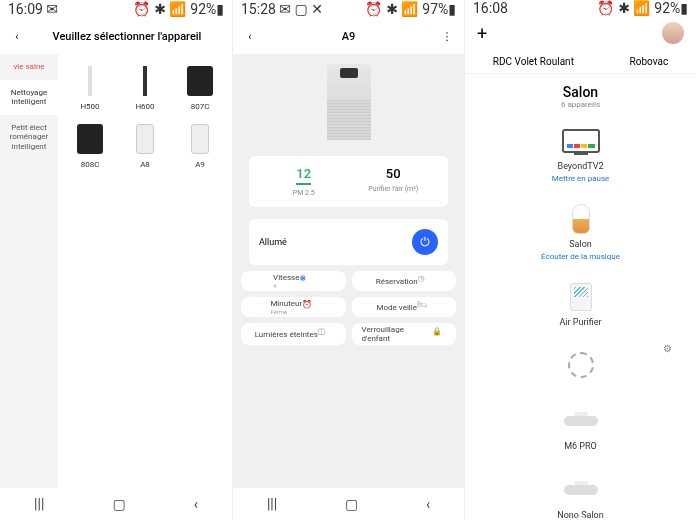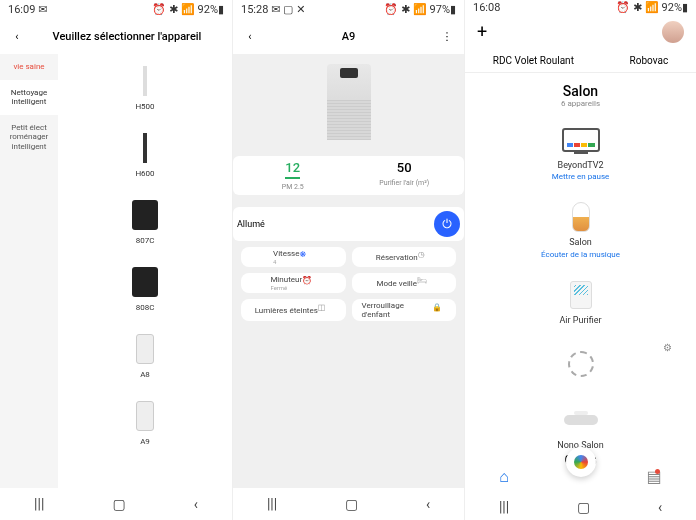--- a/index.html
+++ b/index.html
@@ -1,42 +1,42 @@
 <!DOCTYPE html>
 <html><head>
 <meta charset="utf-8">
 <style>
 *{box-sizing:border-box;margin:0;padding:0;font-family:-apple-system,Roboto,Arial,sans-serif}
 body{background:#fff;width:696px;height:520px;display:flex;overflow:hidden}
 .phone{width:232px;height:520px;background:#fff;position:relative;display:flex;flex-direction:column}
 .phone+.phone{border-left:1px solid #eee}
-.sb{height:18px;display:flex;align-items:center;padding:0 8px;font-size:11px;color:#333;justify-content:space-between}
+.sb{height:18px;display:flex;align-items:center;padding:0 8px;font-size:14px;color:#333;justify-content:space-between}
 .sb-r{display:flex;align-items:center;gap:3px}
 .hdr{height:36px;display:flex;align-items:center;padding:0 10px;gap:8px;font-size:11px;position:relative}
 .hdr-t{flex:1;text-align:center;font-weight:500}
 .ic{width:14px;height:14px;display:inline-flex;align-items:center;justify-content:center}
 
 
 .p1-body{flex:1;display:flex;overflow:hidden}
 .p1-side{width:58px;background:#f5f5f5;font-size:8px;display:flex;flex-direction:column}
 .p1-side-item{padding:8px 5px;text-align:center;color:#555;line-height:1.2}
 .p1-side-item.active{color:#e74c3c}
 .p1-side-item.current{background:#fff;color:#333}
-.p1-grid{flex:1;display:grid;grid-template-columns:repeat(1,1fr);gap:12px;padding:6px;align-content:start}
+.p1-grid{flex:1;display:grid;grid-template-columns:repeat(3,1fr);gap:3px;padding:6px;align-content:start}
 .p1-cell{display:flex;flex-direction:column;align-items:center;gap:4px;padding:4px}
 .p1-img{width:36px;height:34px;display:flex;align-items:center;justify-content:center}
 .p1-lbl{font-size:8px;color:#333}
 
 
 .p2-body{flex:1;background:#f0f0f0;overflow:hidden;display:flex;flex-direction:column}
 .p2-hero{height:96px;display:flex;align-items:center;justify-content:center}
 .p2-device{width:44px;height:76px;background:linear-gradient(#e8e8e8,#d0d0d0);border-radius:4px;position:relative}
 .p2-device::before{content:"";position:absolute;top:4px;left:50%;transform:translateX(-50%);width:18px;height:10px;background:#333;border-radius:2px}
 .p2-device::after{content:"";position:absolute;bottom:0;left:0;right:0;height:40px;background:repeating-linear-gradient(to bottom,#ccc 0,#ccc 1px,#d8d8d8 1px,#d8d8d8 3px)}
-.p2-card{background:#fff;margin:6px 0;border-radius:6px;padding:4px;font-size:9px}
+.p2-card{background:#fff;margin:6px 16px;border-radius:6px;padding:10px;font-size:9px}
 .p2-stats{display:flex}
 .p2-stat{flex:1;text-align:center}
 .p2-stat-v{font-size:13px;font-weight:500}
 .p2-stat-v.g{color:#27ae60;border-bottom:2px solid #27ae60;display:inline-block;padding-bottom:2px}
 .p2-stat-l{font-size:7px;color:#888;margin-top:4px}
 .p2-pwr{display:flex;align-items:center;justify-content:space-between}
 .p2-pwr-btn{width:26px;height:26px;border-radius:50%;background:#2962ff;display:flex;align-items:center;justify-content:center;color:#fff;font-size:12px}
 .p2-grid{display:grid;grid-template-columns:1fr 1fr;gap:6px;padding:0 8px}
 .p2-tile{background:#fff;border-radius:8px;padding:2px 10px;display:flex;justify-content:center;align-items:center;font-size:8px;color:#444}
 .p2-tile-sub{font-size:6px;color:#aaa}
@@ -250,20 +250,26 @@
     <div class="p3-dev">
         <span class="p3-gear">⚙</span>
         <div class="p3-dev-ic">
           <div class="smk"></div>
         </div>
       </div>
     <div class="p3-dev">
         <div class="p3-dev-ic">
           <div class="vac"></div>
         </div>
+        <div class="p3-dev-n">M6 PRO</div>
+      </div>
+    <div class="p3-dev">
+        <div class="p3-dev-ic">
+          <div class="vac"></div>
+        </div>
         <div class="p3-dev-n">Nono Salon</div>
       </div>
   </div>
   <div class="p3-bot">
     <div style="position:absolute;top:-6px;left:50%;transform:translateX(-50%);font-size:12px"><span>G</span>&nbsp;&nbsp;&nbsp;&nbsp;&nbsp;&nbsp;<span>s</span></div>
     <div class="p3-ast">
         <div class="dots"></div>
       </div>
     <span style="color:#1a73e8;position:relative">⌂</span>
     <span></span>

